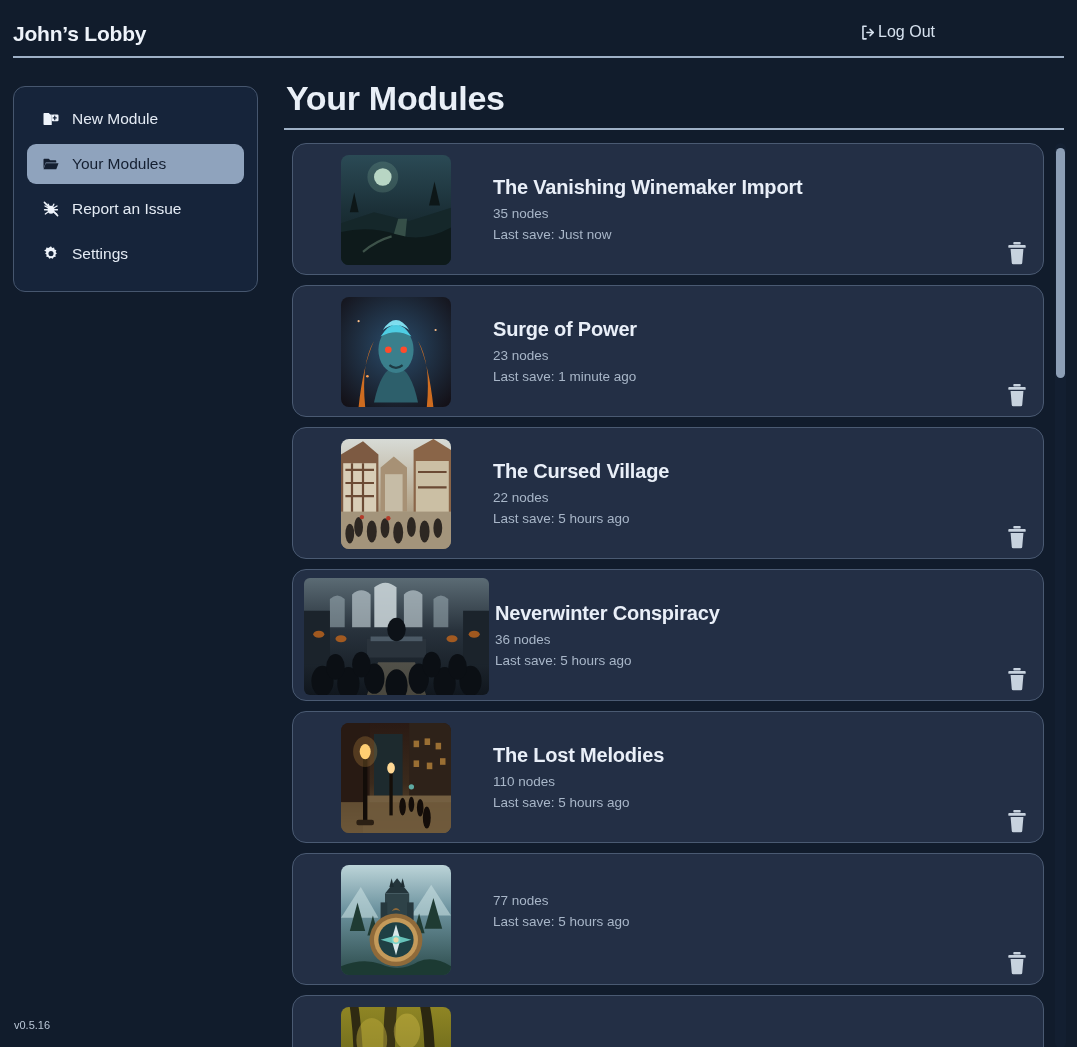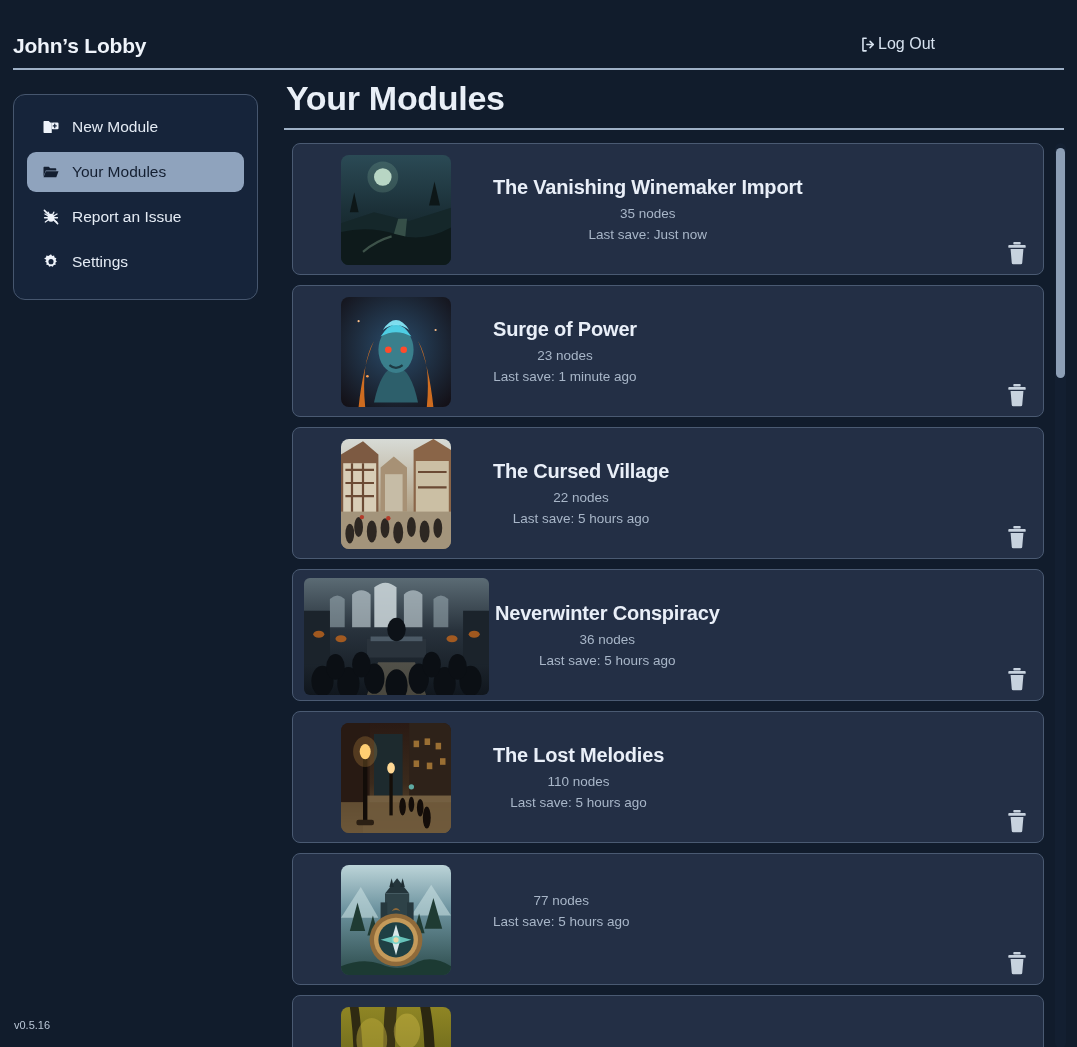--- a/index.html
+++ b/index.html
@@ -13,21 +13,21 @@
   body {
     background: #111c2c;
     font-family: "Liberation Sans", sans-serif;
     color: #e8eef7;
     position: relative;
   }
 
   
   .topbar {
     position: absolute;
-    left: 0; top: 12px;
+    left: 0; top: 0;
     width: 949px;
     height: 58px;
   }
   .lobby-title {
     position: absolute;
     left: 13px;
     top: 22px;
     font-size: 21px;
     font-weight: bold;
     letter-spacing: -0.2px;
@@ -63,21 +63,20 @@
     position: absolute;
     left: 13px;
     top: 86px;
     width: 245px;
     height: 206px;
     background: #16243a;
     border: 1px solid #4f6customBorder;
     border: 1px solid #46566e;
     border-radius: 12px;
     padding: 12px 13px;
-    margin-top: 8px;
   }
   .nav-item {
     height: 40px;
     display: flex;
     align-items: center;
     gap: 12px;
     padding: 0 15px;
     border-radius: 9px;
     font-size: 15.5px;
     color: #e4ebf4;
@@ -137,23 +136,22 @@
   }
 
   .module-card {
     position: relative;
     width: 752px;
     height: 132px;
     margin-bottom: 10px;
     margin-left: 8px;
     background: #232f45;
     border: 1px solid #4a5a72;
-    border-radius: 8px;
+    border-radius: 14px;
     cursor: pointer;
-    text-align: center;
   }
 
   .thumb {
     position: absolute;
     left: 48px;
     top: 11px;
     width: 110px;
     height: 110px;
     border-radius: 8px;
     overflow: hidden;

